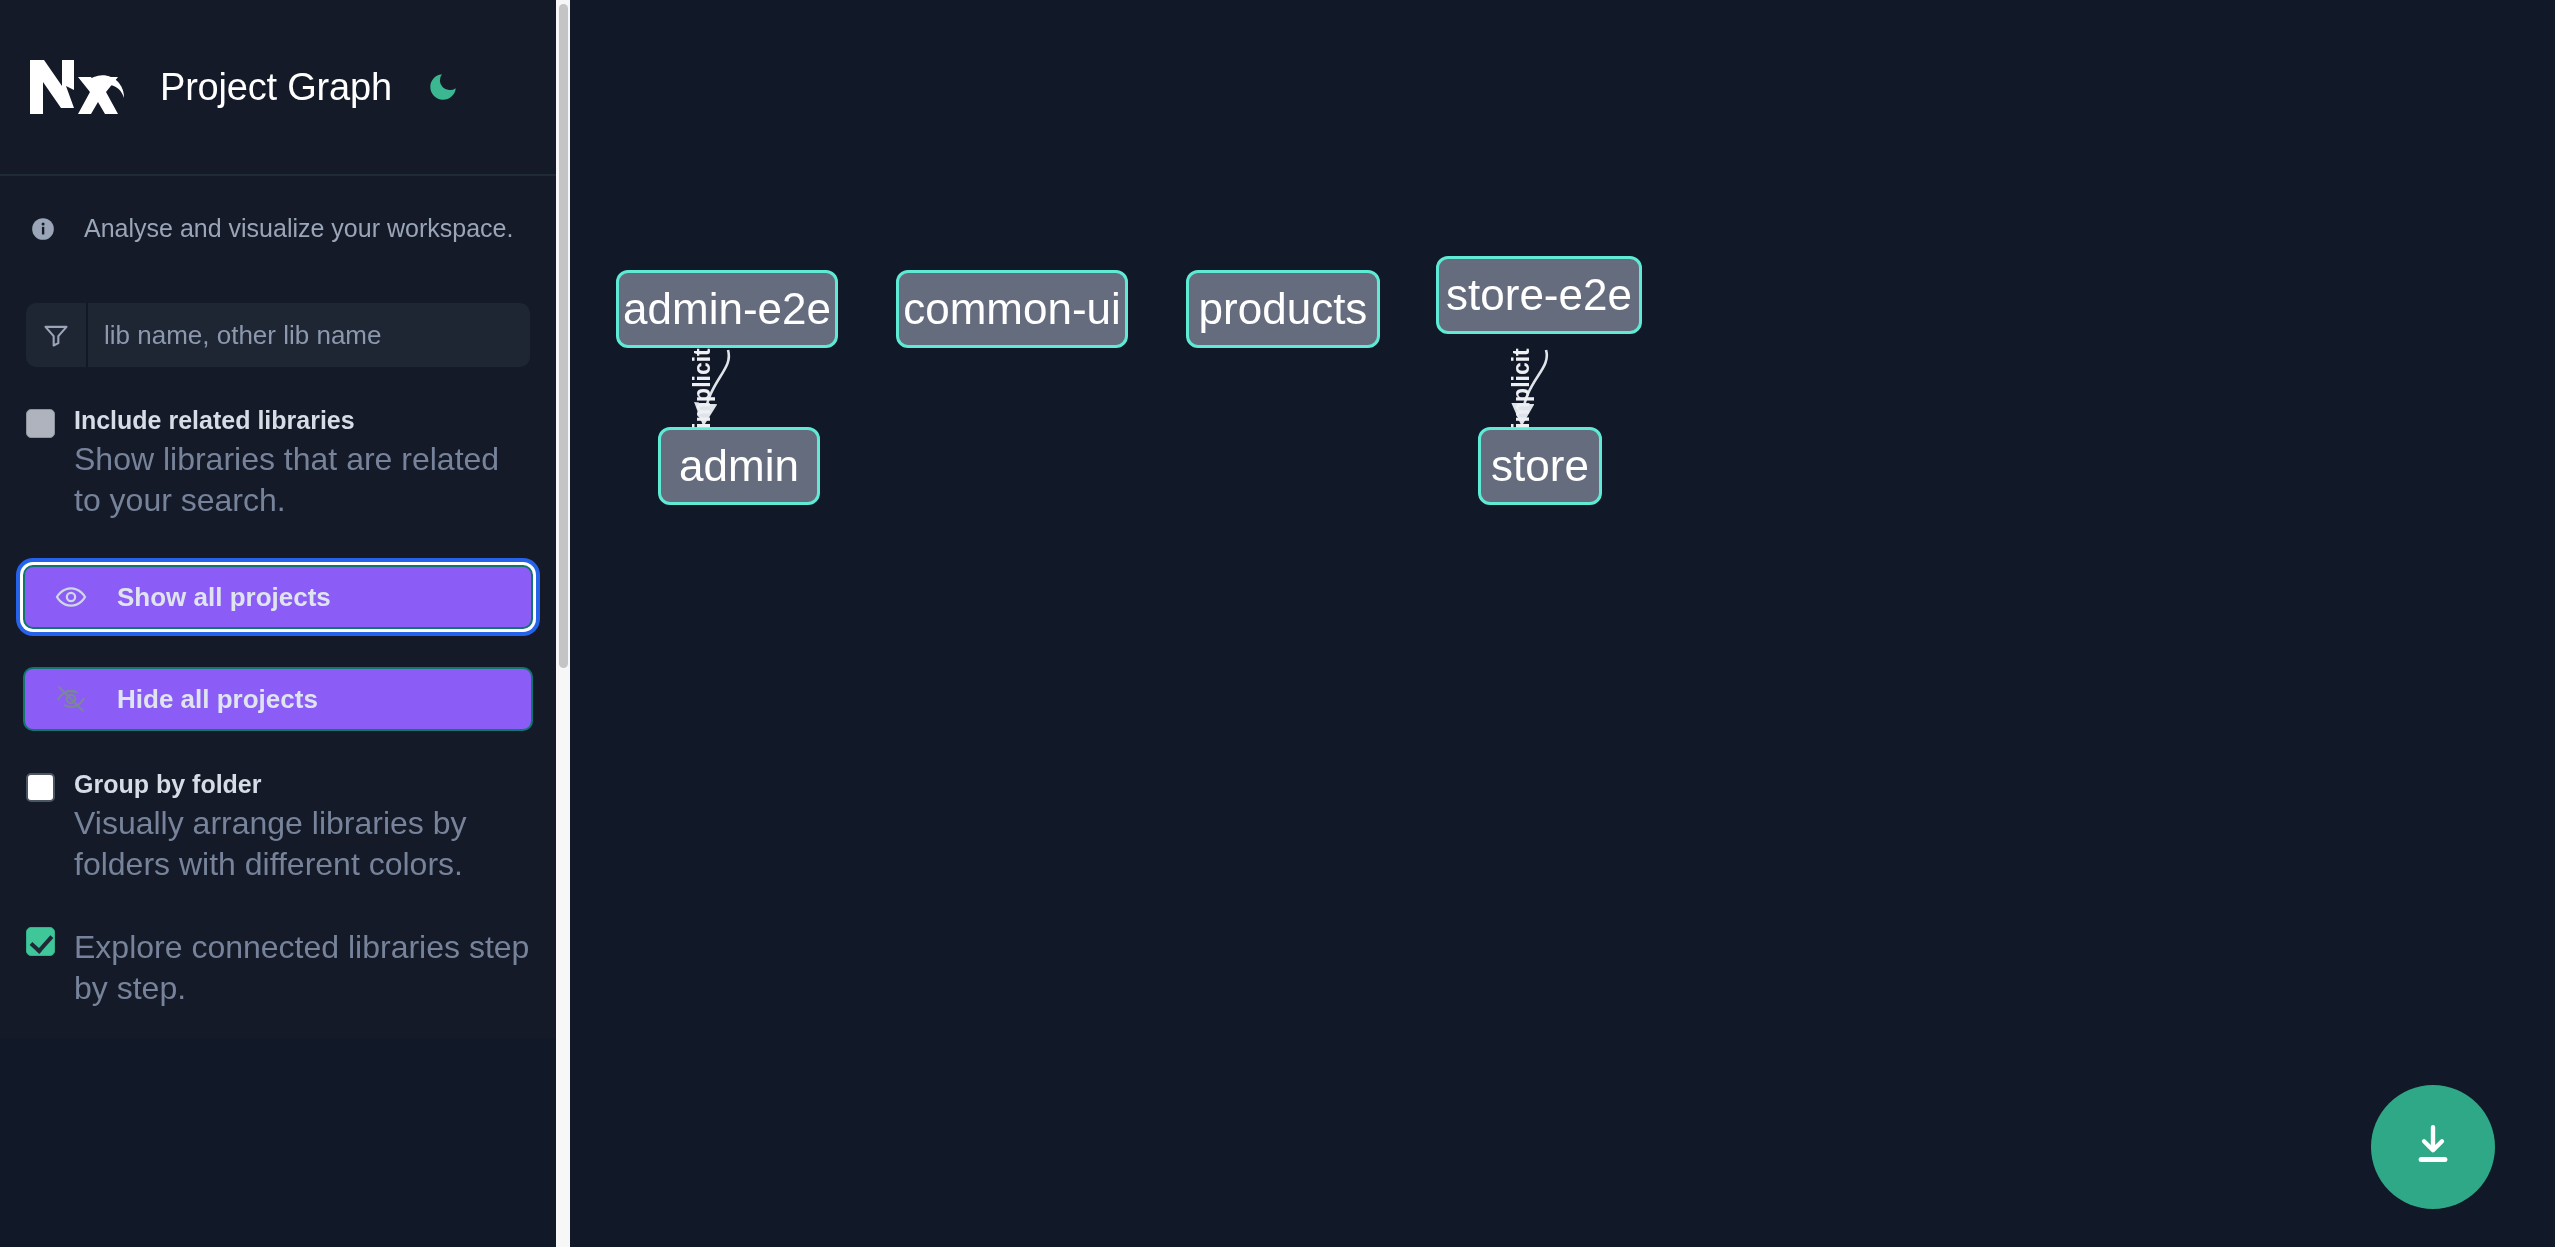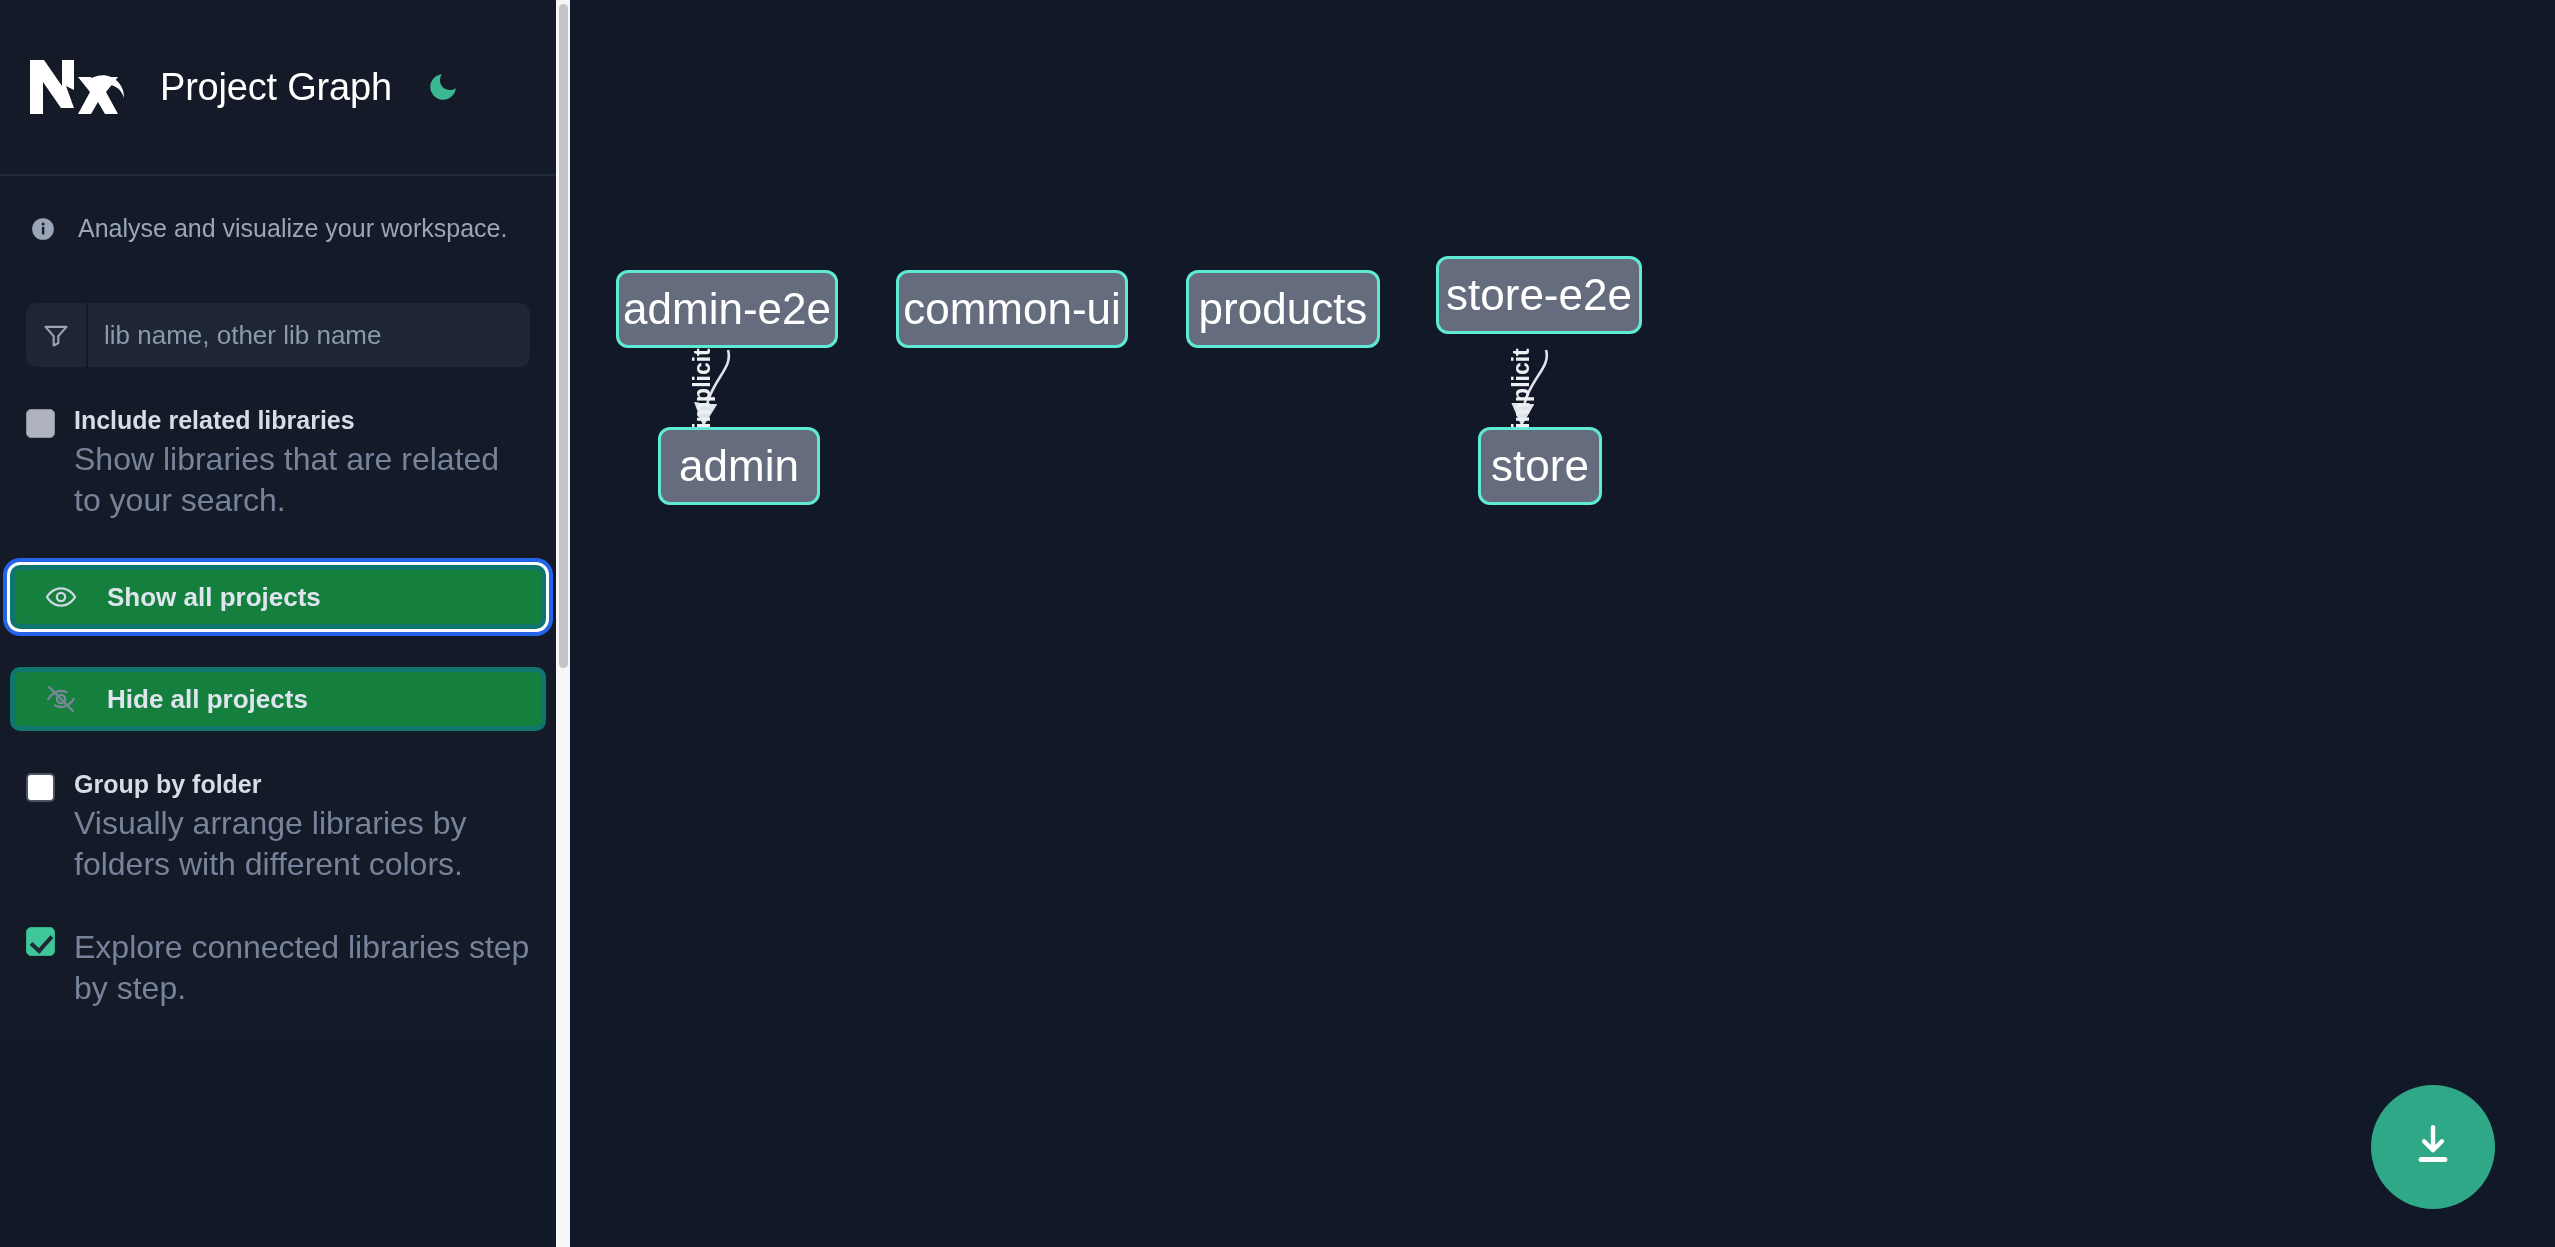--- a/index.html
+++ b/index.html
@@ -52,21 +52,21 @@
     cursor: pointer;
   }
 
   .tagline-row {
     display: flex;
     align-items: center;
     padding: 38px 26px 0 30px;
   }
   .info-icon { flex: 0 0 26px; width: 26px; height: 26px; }
   .tagline-text {
-    margin-left: 22px;
+    margin-left: 28px;
     color: #9aa6b8;
     font-size: 25px;
     white-space: nowrap;
   }
 
   .filter-wrap {
     margin: 60px 26px 0 26px;
     height: 64px;
     background: #1e2533;
     border-radius: 10px;
@@ -126,24 +126,24 @@
     line-height: 30px;
   }
   .opt-desc {
     color: #76839a;
     font-size: 32px;
     line-height: 41px;
     margin-top: 4px;
   }
 
   .btn {
-    margin: 0 10px;
+    margin: 0 23px;
     height: 64px;
-    background: #15803d;
-    border: 5px solid #0f766e;
+    background: #8b5cf6;
+    border: 2px solid #0f766e;
     border-radius: 10px;
     display: flex;
     align-items: center;
     padding-left: 30px;
     cursor: pointer;
   }
   .btn-show { margin-top: 44px; box-shadow: 0 0 0 3px #ffffff, 0 0 0 7px #2563eb; }
   .btn-hide { margin-top: 38px; }
   .btn-icon { flex: 0 0 38px; width: 38px; height: 38px; display:flex; align-items:center; }
   .btn-label {

